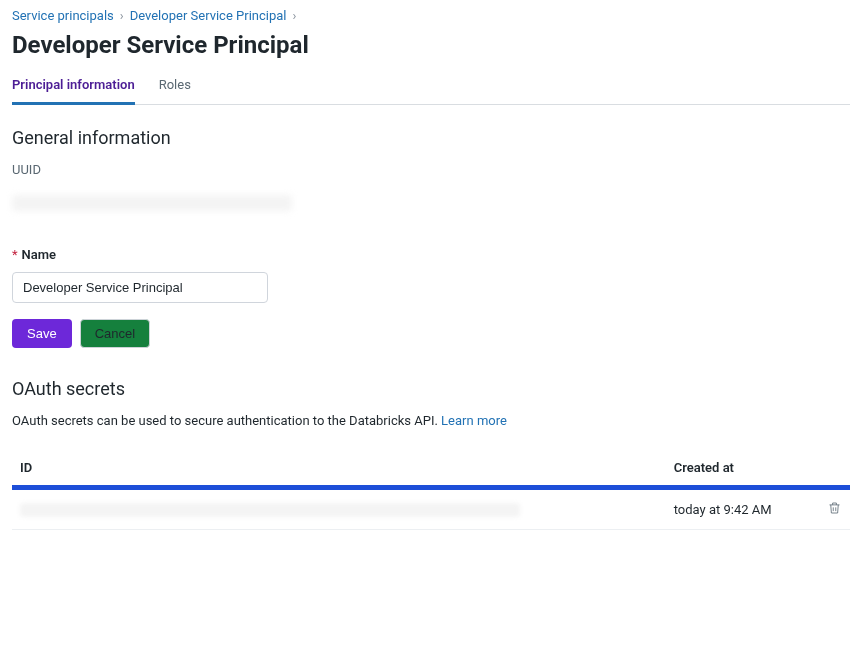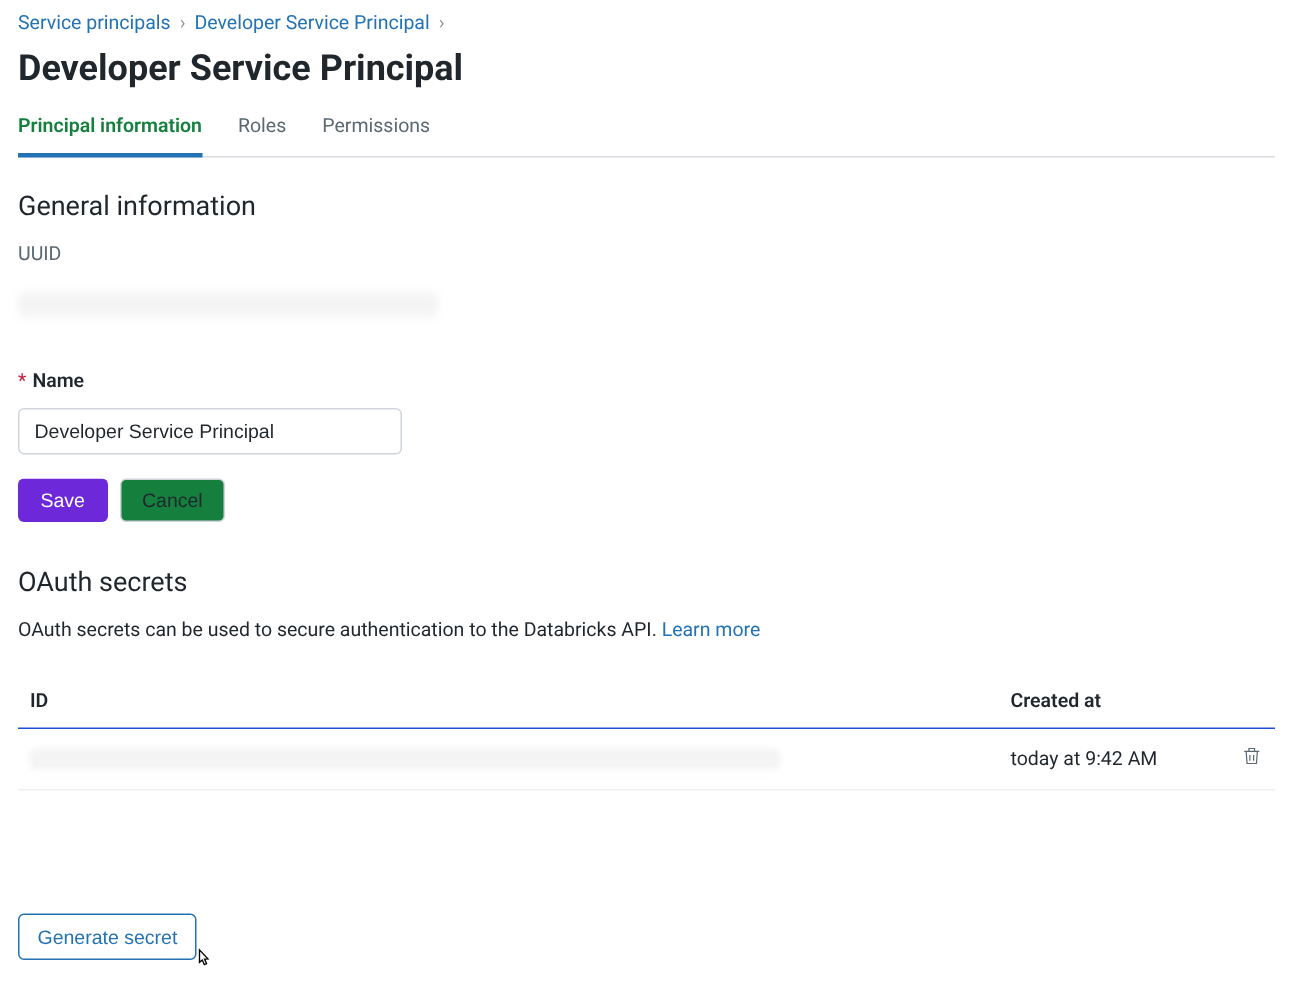--- a/index.html
+++ b/index.html
@@ -43,21 +43,21 @@
     }
     .tab {
       padding: 8px 0 10px 0;
       font-size: 13px;
       color: #5a6872;
       cursor: pointer;
       border-bottom: 3px solid transparent;
       margin-bottom: -1px;
     }
     .tab.active {
-      color: #15803d;
+      color: #4c1d95;
       font-weight: 600;
       border-bottom: 3px solid #2272b4;
     }
     .section-heading {
       font-size: 18px;
       font-weight: 400;
       margin-bottom: 14px;
     }
     .field-label {
       font-size: 13px;
@@ -133,21 +133,21 @@
     .table {
       width: 100%;
       border-collapse: collapse;
     }
     .table th {
       text-align: left;
       font-size: 13px;
       font-weight: 600;
       color: #1f272d;
       padding: 10px 8px;
-      border-bottom: 1px solid #1d4ed8;
+      border-bottom: 5px solid #1d4ed8;
     }
     .table td {
       padding: 10px 8px;
       border-bottom: 1px solid #eceff2;
       font-size: 13px;
       vertical-align: middle;
     }
     .table td:last-child {
       text-align: right;
       width: 40px;
@@ -201,21 +201,20 @@
   <span class="sep">›</span>
   <a>Developer Service Principal</a>
   <span class="sep">›</span>
 </nav>
 
 <h1 class="page-title">Developer Service Principal</h1>
 
 <div class="tabs">
   <div class="tab active">Principal information</div>
   <div class="tab">Roles</div>
-  <div class="tab">Permissions</div>
 </div>
 
 <h2 class="section-heading">General information</h2>
 
 <div class="uuid-block">
   <div class="field-label">UUID</div>
   <div class="redacted-bar"></div>
 </div>
 
 <div class="name-block">
@@ -256,19 +255,18 @@
           <svg viewBox="0 0 24 24">
               <path d="M4 7h16M9 7V4h6v3M6 7l1 13h10l1-13M10 11v6M14 11v6"></path>
             </svg>
         </span>
       </td>
     </tr>
   </tbody>
 </table>
 
 <div class="generate-block">
-  <button class="btn-generate">Generate secret</button>
   <span class="cursor-icon">
     <svg viewBox="0 0 24 24" fill="none" stroke="#000" stroke-width="1.2">
       <path d="M8 3v11l2.5-2 1.8 4.2 2-0.9-1.8-4.1 3-0.2L8 3z" fill="#fff"></path>
     </svg>
   </span>
 </div>
 
 </body></html>

